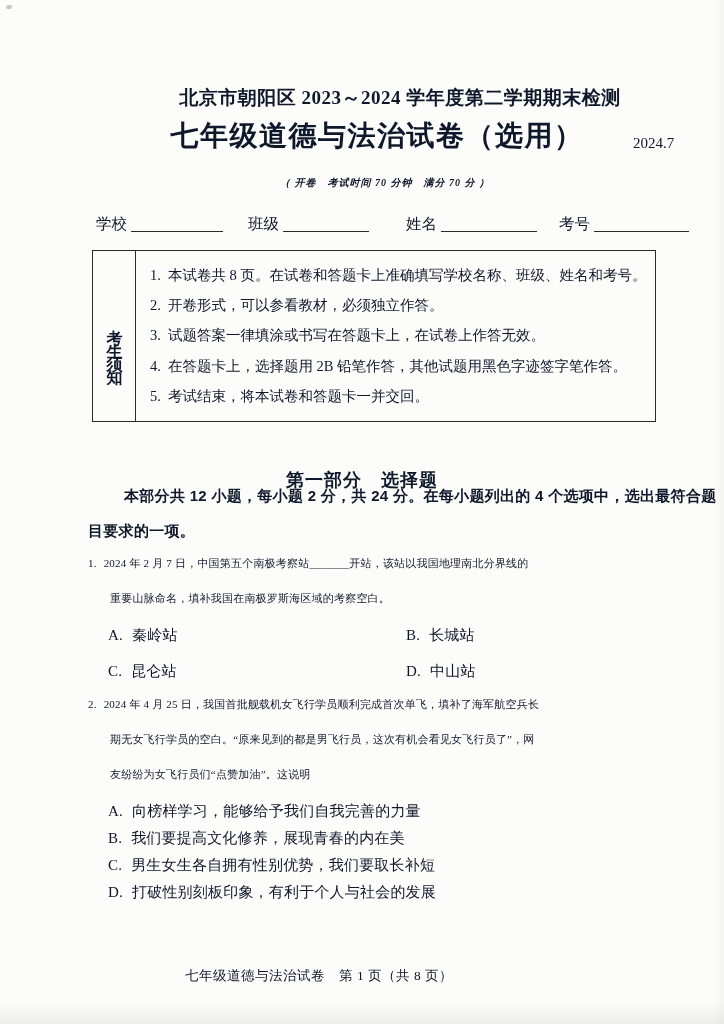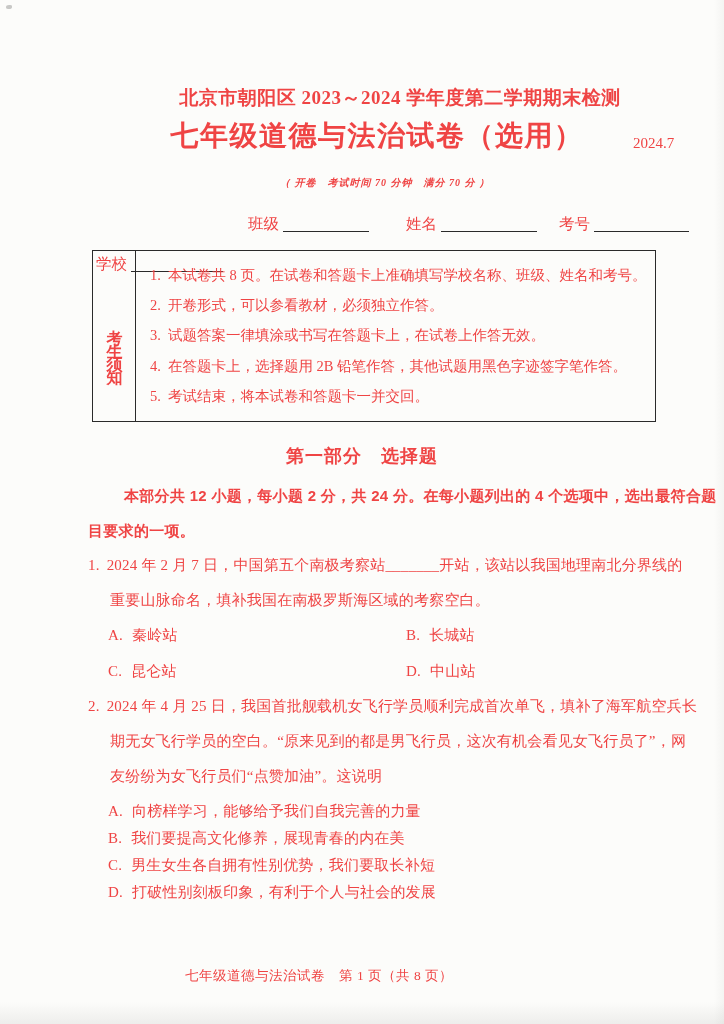--- a/index.html
+++ b/index.html
@@ -3,21 +3,21 @@
 <meta charset="utf-8">
 <style>
   html, body { margin: 0; padding: 0; background: #e8e8e6; }
   .page {
     position: relative;
     width: 724px;
     height: 1024px;
     margin: 0 auto;
     background: #fcfcfa;
     font-family: "Liberation Serif", "DejaVu Serif", serif;
-    color: #ef4444;
+    color: #0f172a;
     overflow: hidden;
   }
   
   .artifact-dot {
     position: absolute; top: 5px; left: 6px; width: 6px; height: 4px;
     background: #8a8a88; opacity: .45; border-radius: 50% 30% 50% 40%;
   }
   .smudge-bottom {
     position: absolute; bottom: 0; left: 0; width: 100%; height: 22px;
     background: linear-gradient(to top, rgba(150,150,148,.14), rgba(150,150,148,0));
@@ -45,21 +45,21 @@
     position: absolute; top: 176px; left: 0; width: 724px; box-sizing: border-box;
     padding-left: 46px; text-align: center;
     font-size: 10px; font-style: italic; letter-spacing: 1px; font-weight: 600;
   }
 
   .info-field { position: absolute; top: 214px; font-size: 15.5px; white-space: nowrap; }
   .info-field .blank {
     display: inline-block; height: 1px; border-bottom: 1.3px solid #2a2a2a;
     vertical-align: -3px; margin-left: 4px;
   }
-  .f1 { left: 96px; margin-top: 40px; }  .f1 .blank { width: 92px; }
+  .f1 { left: 96px; }  .f1 .blank { width: 92px; }
   .f2 { left: 248px; } .f2 .blank { width: 86px; }
   .f3 { left: 390px; margin-left: 16px; } .f3 .blank { width: 96px; }
   .f4 { left: 559px; } .f4 .blank { width: 95px; }
 
   .notice-box {
     position: absolute; top: 250px; left: 92px; width: 564px; height: 172px;
     border: 1.5px solid #2a2a2a; box-sizing: border-box; display: flex;
   }
   .notice-side {
     width: 42px; border-right: 1.4px solid #2a2a2a;
@@ -71,34 +71,34 @@
     padding-top: 13px;
   }
   .notice-items {
     flex: 1; display: flex; flex-direction: column; justify-content: space-evenly;
     padding: 4px 8px 4px 14px;
   }
   .notice-item { font-size: 14.5px; white-space: nowrap; }
   .notice-item .n-num { margin-right: 7px; }
 
   .section-title {
-    position: absolute; top: 444px; left: 0; width: 724px; box-sizing: border-box;
+    position: absolute; top: 468px; left: 0; width: 724px; box-sizing: border-box;
     text-align: center;
     font-family: "Liberation Sans", "DejaVu Sans", sans-serif;
     font-size: 18px; font-weight: bold; letter-spacing: 1px;
   }
   .intro-line {
     position: absolute;
     font-family: "Liberation Sans", "DejaVu Sans", sans-serif;
     font-size: 15px; font-weight: bold; letter-spacing: .3px; white-space: nowrap;
   }
   .intro1 { top: 487px; left: 124px; }
   .intro2 { top: 522px; left: 88px; }
 
-  .q-line { position: absolute; font-size: 15px; white-space: nowrap; letter-spacing: .2px; }
+  .q-line { position: absolute; font-size: 11px; white-space: nowrap; letter-spacing: .2px; }
   .q-num { margin-right: 7px; }
   .q1-l1 { top: 556px; left: 88px; }
   .q1-l2 { top: 591px; left: 110px; }
   .q2-l1 { top: 697px; left: 88px; }
   .q2-l2 { top: 732px; left: 110px; }
   .q2-l3 { top: 767px; left: 110px; }
 
   .q1-options {
     position: absolute; top: 626px; left: 108px; width: 500px;
     display: grid; grid-template-columns: 298px auto; row-gap: 17px;

